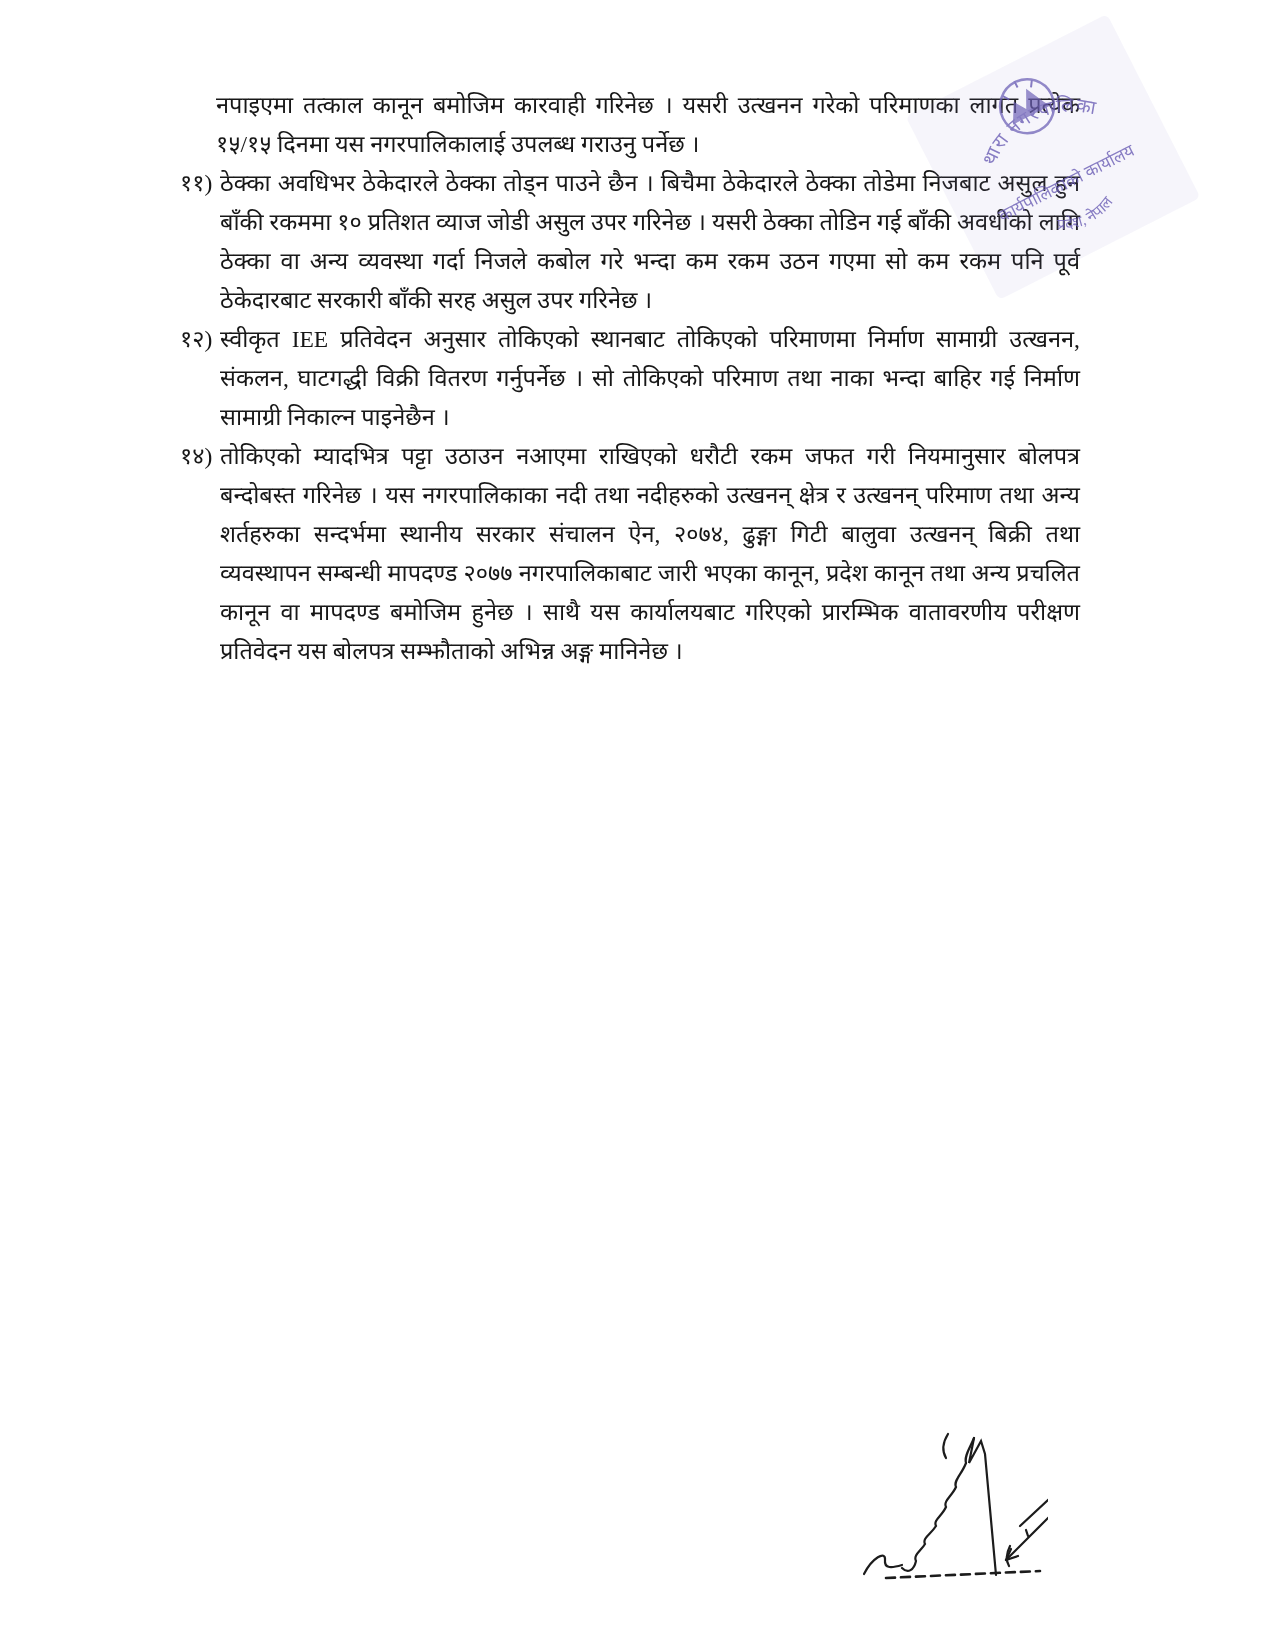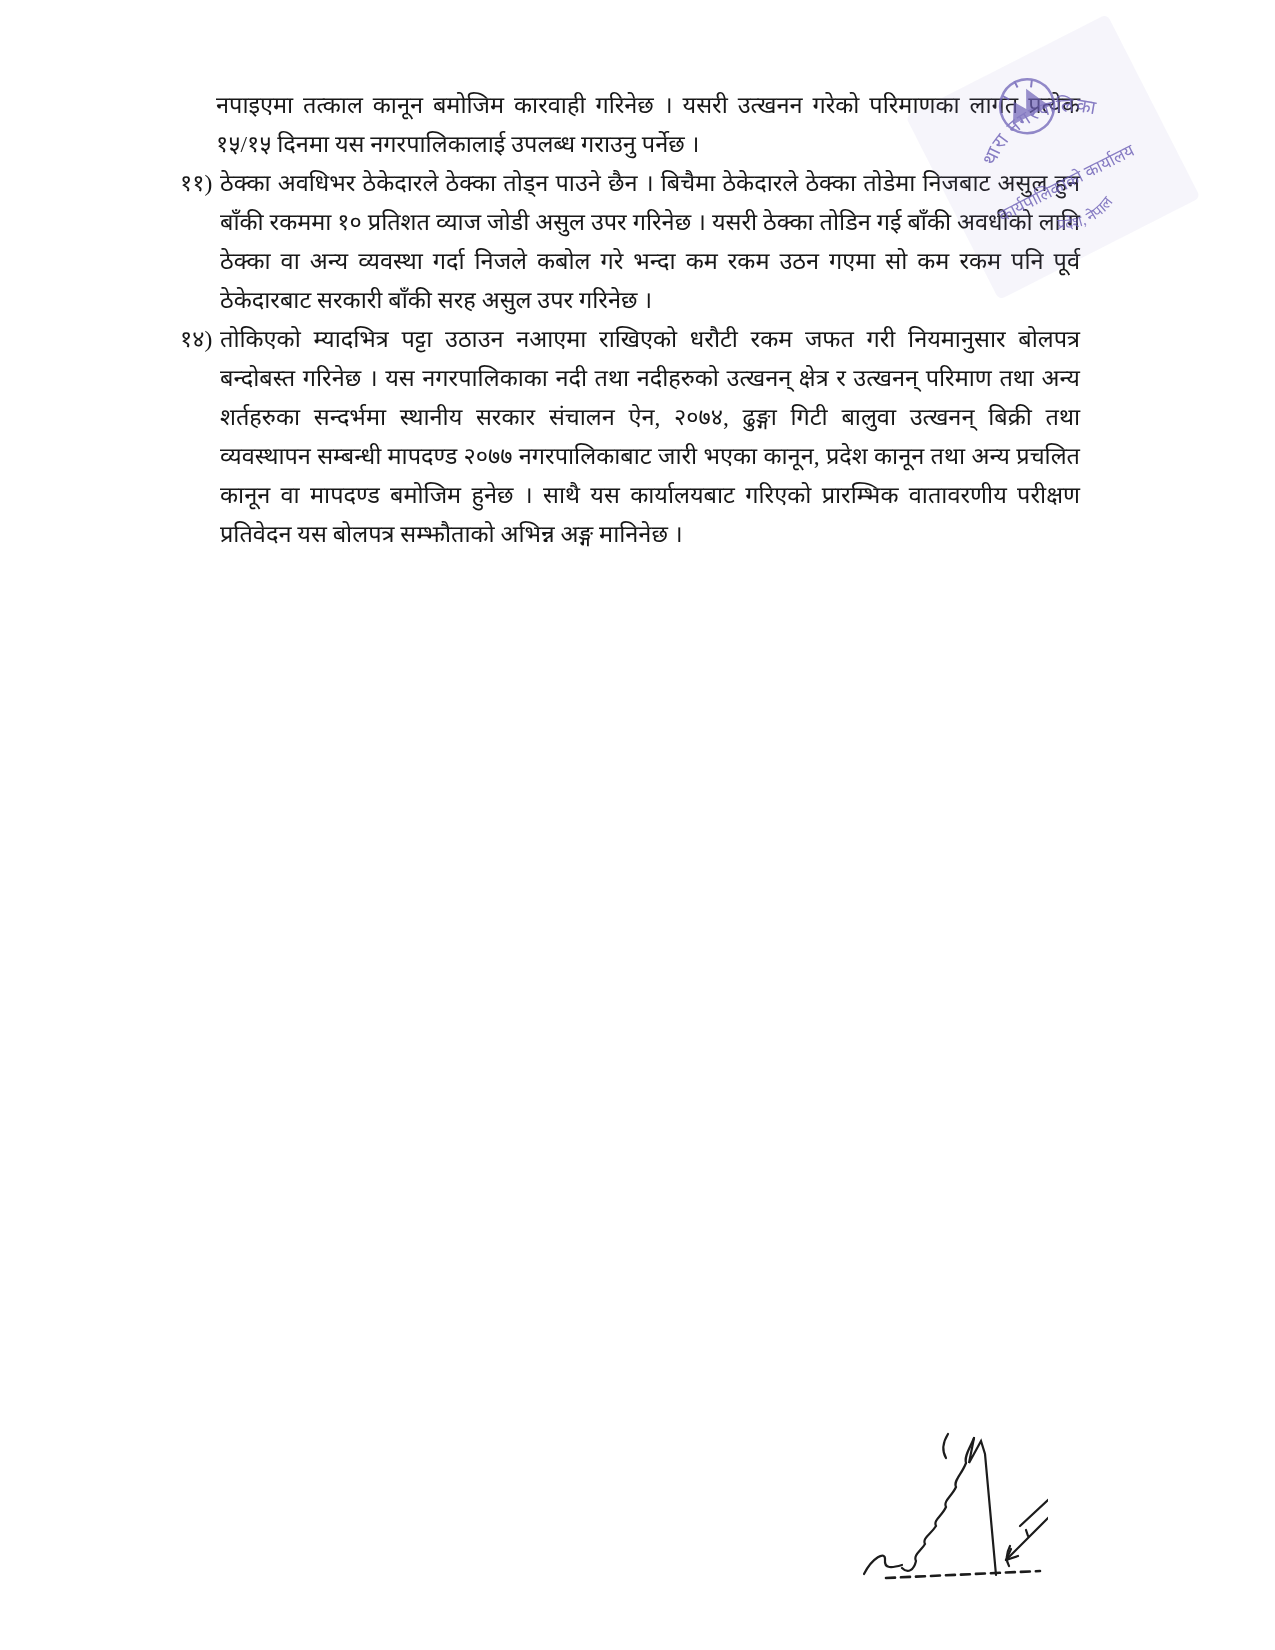--- a/index.html
+++ b/index.html
@@ -79,20 +79,23 @@
 <div class="page">
 
   <div class="text-block">
 
     <p class="intro">नपाइएमा तत्काल कानून बमोजिम कारवाही गरिनेछ ।  यसरी उत्खनन गरेको परिमाणका लागत प्रत्येक १५/१५ दिनमा यस नगरपालिकालाई उपलब्ध गराउनु पर्नेछ ।</p>
 
     <div class="list-item">
       <span class="item-number">११)</span><span>ठेक्का अवधिभर ठेकेदारले ठेक्का तोड्न पाउने छैन ।  बिचैमा ठेकेदारले ठेक्का तोडेमा निजबाट असुल हुन बाँकी रकममा १० प्रतिशत व्याज जोडी असुल उपर गरिनेछ ।  यसरी ठेक्का तोडिन गई बाँकी अवधीको लागि ठेक्का वा अन्य व्यवस्था गर्दा निजले कबोल गरे भन्दा कम रकम उठन गएमा सो कम रकम पनि पूर्व ठेकेदारबाट सरकारी बाँकी सरह असुल उपर गरिनेछ ।</span>
     </div>
 
+    <div class="list-item">
+      <span class="item-number">१२)</span><span>स्वीकृत IEE प्रतिवेदन अनुसार तोकिएको स्थानबाट तोकिएको परिमाणमा निर्माण सामाग्री उत्खनन, संकलन, घाटगद्धी विक्री वितरण गर्नुपर्नेछ ।  सो तोकिएको परिमाण तथा नाका भन्दा बाहिर गई निर्माण सामाग्री निकाल्न पाइनेछैन ।</span>
+    </div>
 
 
     <div class="list-item">
       <span class="item-number">१४)</span><span>तोकिएको म्यादभित्र पट्टा उठाउन नआएमा राखिएको धरौटी रकम जफत गरी नियमानुसार बोलपत्र बन्दोबस्त गरिनेछ ।  यस नगरपालिकाका नदी तथा नदीहरुको उत्खनन् क्षेत्र र उत्खनन् परिमाण तथा अन्य शर्तहरुका सन्दर्भमा स्थानीय सरकार संचालन ऐन, २०७४, ढुङ्गा गिटी बालुवा उत्खनन् बिक्री तथा व्यवस्थापन सम्बन्धी मापदण्ड २०७७ नगरपालिकाबाट जारी भएका कानून, प्रदेश कानून तथा अन्य प्रचलित कानून वा मापदण्ड बमोजिम हुनेछ ।  साथै यस कार्यालयबाट गरिएको प्रारम्भिक वातावरणीय परीक्षण प्रतिवेदन यस बोलपत्र सम्झौताको अभिन्न अङ्ग मानिनेछ ।</span>
     </div>
 
   </div>
 
   <div class="stamp">
     <div class="stamp-pad"></div>

